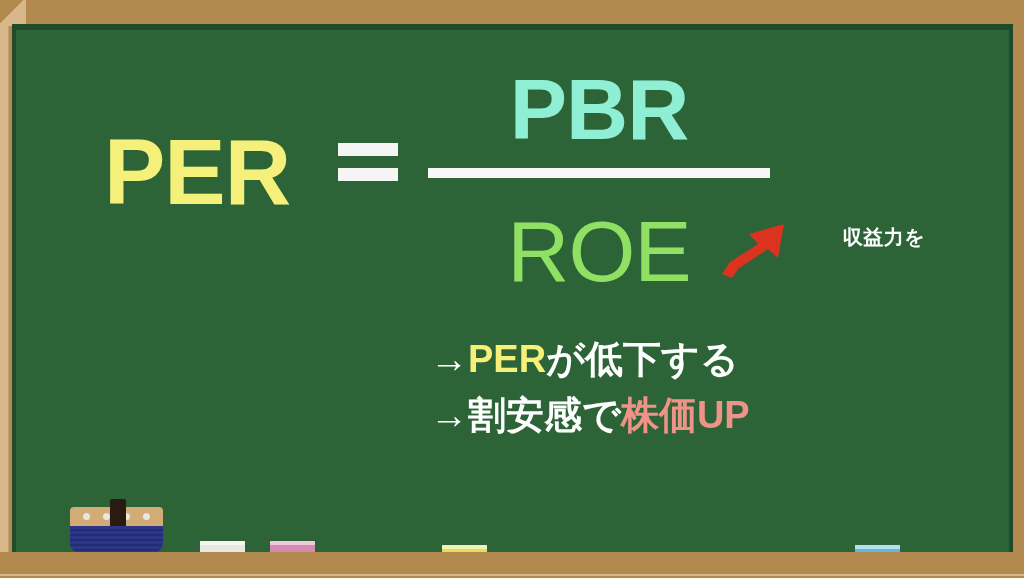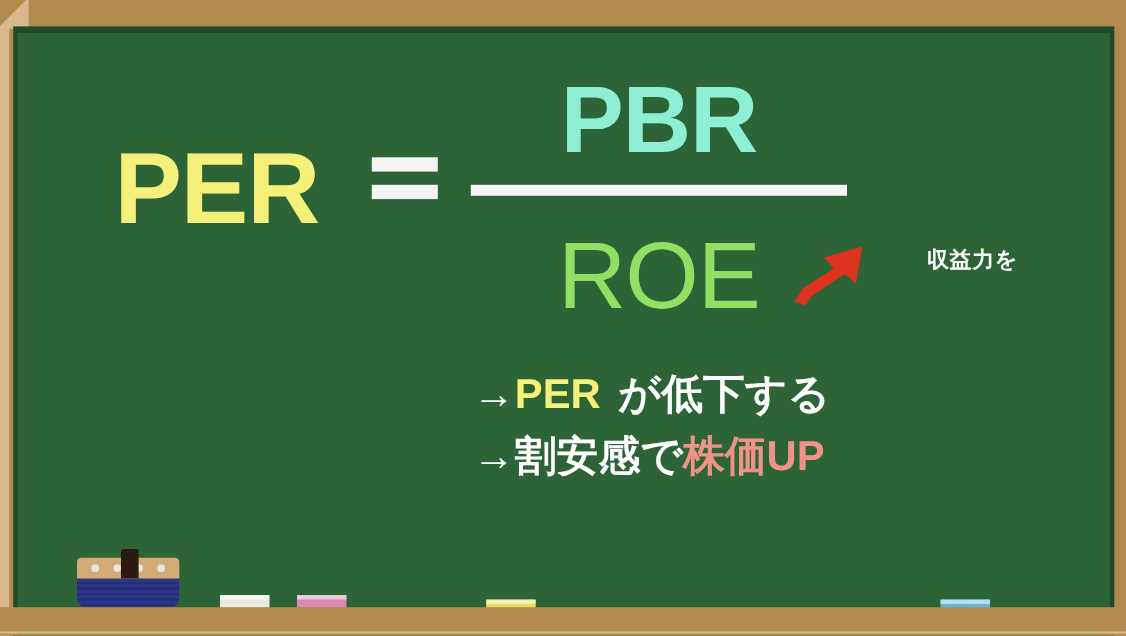--- a/index.html
+++ b/index.html
@@ -282,21 +282,21 @@
         <polygon points="4,54 12,42 40,24 31,14 66,4 60,38 50,29 20,49 14,58" fill="#DC3220"></polygon>
       </svg>
     </div>
 
     <div class="note" style="color: rgb(255, 255, 255);">
       <span class="note-line-1">収益力を</span>
     </div>
 
     <div class="conclusion">
       <div class="conclusion-line">
-        <span>→</span><span class="hl-yellow" style="color: rgb(245, 240, 122);">PER</span><span style="color: rgb(255, 255, 255); margin-left: 16px;">が低下する</span>
+        <span>→</span><span class="hl-yellow" style="color: rgb(245, 240, 122);">PER</span><span style="color: rgb(255, 255, 255);">が低下する</span>
       </div>
       <div class="conclusion-line">
         <span>→</span><span style="color: rgb(255, 255, 255);">割安感で</span><span class="hl-salmon" style="color: rgb(239, 147, 137);">株価UP</span>
       </div>
     </div>
 
   </div>
 
   <div class="eraser">
     <div class="eraser-body"></div>

